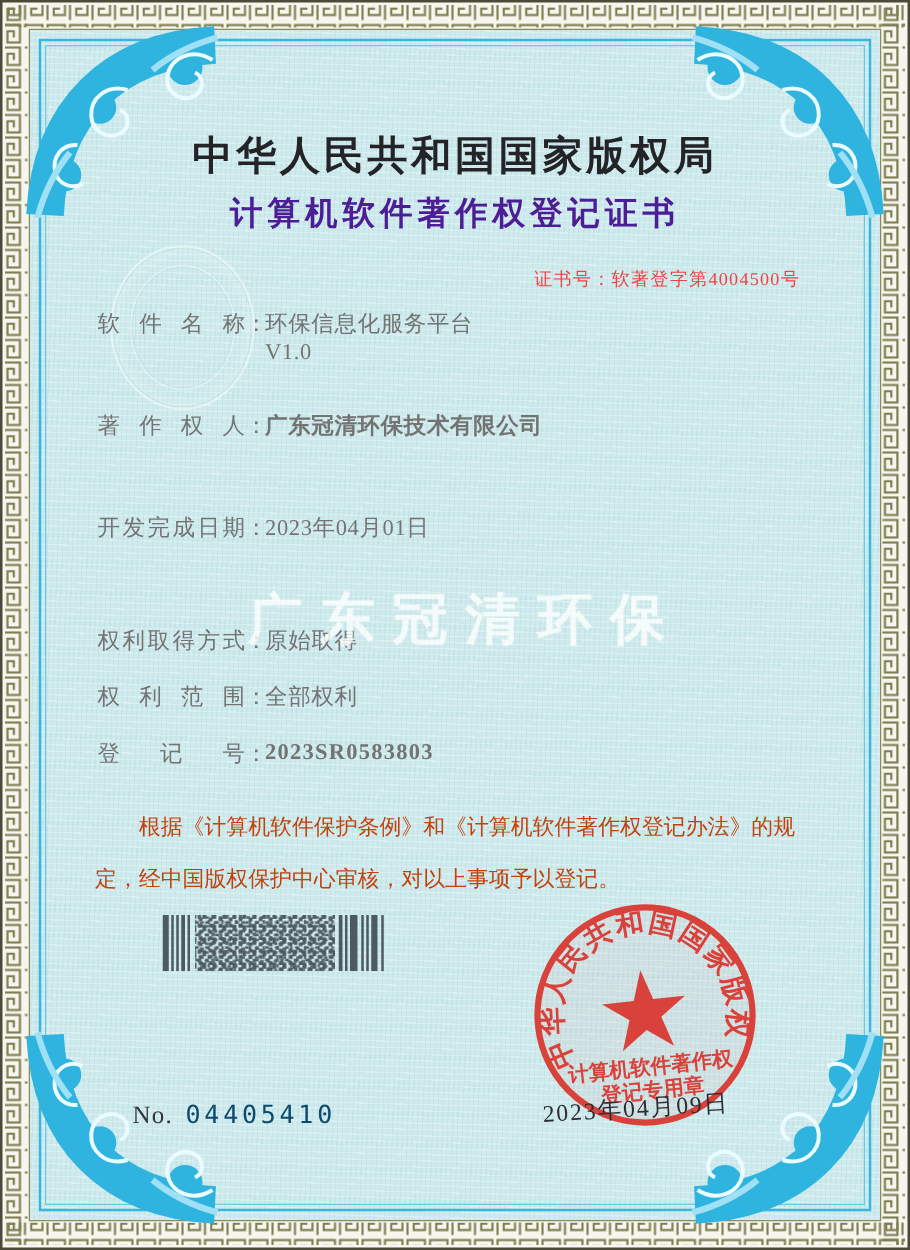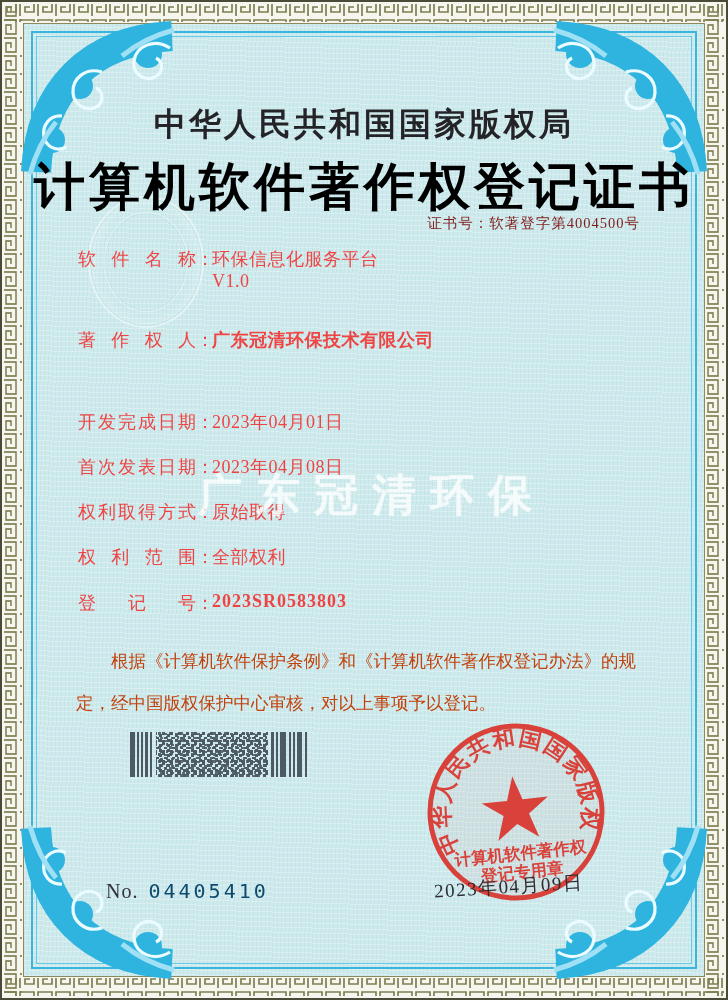--- a/index.html
+++ b/index.html
@@ -41,29 +41,29 @@
     box-shadow:inset 0 0 0 1px rgba(160,205,210,.3);
   }
 
   .issuer{
     position:absolute;left:0;top:103px;width:100%;
     text-align:center;font-size:32px;font-weight:bold;
     letter-spacing:3px;color:#232328;
   }
   .cert-title{
     position:absolute;left:0;top:153px;width:100%;
-    text-align:center;font-size:51px;font-weight:bold;
-    letter-spacing:4px;color:#000000;
+    text-align:center;font-size:26px;font-weight:bold;
+    letter-spacing:4px;color:#4c1d95;
   }
   .cert-no-line{
     position:absolute;right:88px;top:214px;
-    font-size:14.5px;color:#7f1d1d;letter-spacing:1px;
-  }
-
-  .field-row{position:absolute;left:78px;font-size:18px;color:#ef4444;}
+    font-size:14.5px;color:#ef4444;letter-spacing:1px;
+  }
+
+  .field-row{position:absolute;left:78px;font-size:18px;color:#737373;}
   .field-label{
     display:inline-block;width:118px;
     text-align:justify;text-align-last:justify;
     vertical-align:top;
   }
   .field-colon{display:inline-block;width:16px;vertical-align:top;}
   .field-value{display:inline-block;vertical-align:top;letter-spacing:.5px;}
   .field-value .v2{display:block;}
   .row-owner .field-value{font-weight:bold;font-size:18px;}
   .row-regno .field-value{font-weight:bold;letter-spacing:1px;}
@@ -156,23 +156,20 @@
   </div>
 
   <div class="field-row" style="top:247px">
     <span class="field-label">软件名称</span><span class="field-colon">：</span><span class="field-value"><span>环保信息化服务平台</span><span class="v2">V1.0</span></span>
   </div>
   <div class="field-row row-owner" style="top:328px">
     <span class="field-label">著作权人</span><span class="field-colon">：</span><span class="field-value">广东冠清环保技术有限公司</span>
   </div>
   <div class="field-row" style="top:410px">
     <span class="field-label">开发完成日期</span><span class="field-colon">：</span><span class="field-value">2023年04月01日</span>
-  </div>
-  <div class="field-row" style="top:455px">
-    <span class="field-label">首次发表日期</span><span class="field-colon">：</span><span class="field-value">2023年04月08日</span>
   </div>
   <div class="field-row" style="top:500px">
     <span class="field-label">权利取得方式</span><span class="field-colon">：</span><span class="field-value">原始取得</span>
   </div>
   <div class="field-row" style="top:545px">
     <span class="field-label">权利范围</span><span class="field-colon">：</span><span class="field-value">全部权利</span>
   </div>
   <div class="field-row row-regno" style="top:591px">
     <span class="field-label">登记号</span><span class="field-colon">：</span><span class="field-value">2023SR0583803</span>
   </div>

